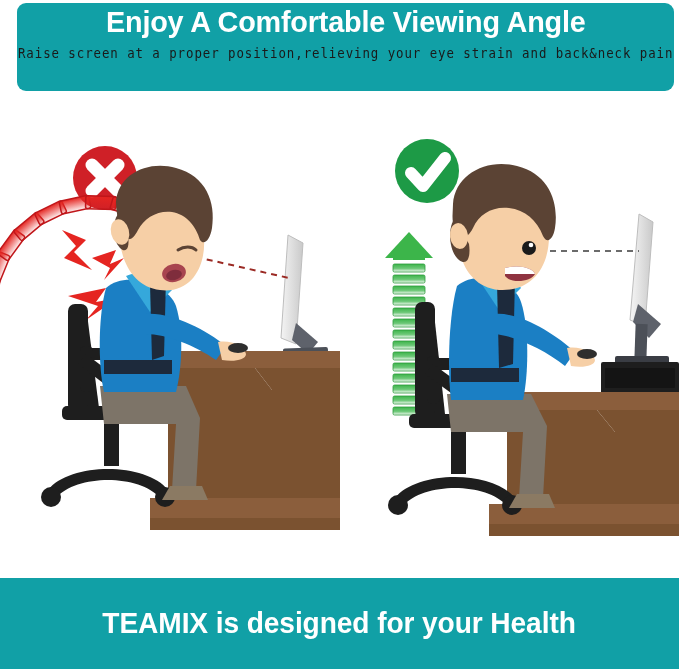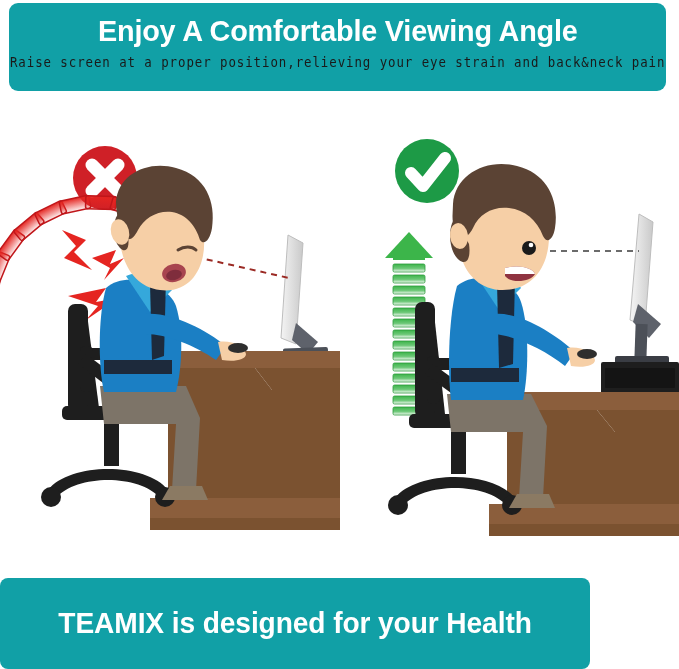--- a/index.html
+++ b/index.html
@@ -1,41 +1,41 @@
 <!DOCTYPE html>
 <html><head>
 <meta charset="utf-8">
 <style>
   html,body{margin:0;padding:0;background:#ffffff;}
   body{width:679px;height:669px;overflow:hidden;font-family:"Liberation Sans",sans-serif;}
   #root{position:relative;width:679px;height:669px;background:#fff;}
 
   
   .header-banner{
-    position:absolute;left:9px;top:3px;width:657px;height:88px;
+    position:absolute;left:17px;top:3px;width:657px;height:88px;
     background:#11a0a6;border-radius:9px;
     display:flex;flex-direction:column;align-items:center;justify-content:flex-start;
-    box-sizing:border-box;padding-top:12px;
+    box-sizing:border-box;padding-top:3px;
   }
   .header-title{
     color:#ffffff;font-weight:bold;font-size:30px;line-height:32px;
     letter-spacing:-0.2px;white-space:nowrap;
     transform:scaleX(0.96);font-family:"Liberation Sans",sans-serif;
   }
   .header-sub{
     color:#1a1a1a;font-size:13.2px;line-height:16px;white-space:nowrap;
     margin-top:8px;letter-spacing:1.0px;
     font-family:"DejaVu Sans Mono","Liberation Mono",monospace;
     transform:scaleX(0.94);
   }
 
   
   .footer-banner{
-    position:absolute;left:0;top:578px;width:590px;height:91px;
-    background:#11a0a6;display:flex;align-items:center;justify-content:center;border-radius:8px;
+    position:absolute;left:0;top:578px;width:679px;height:91px;
+    background:#11a0a6;display:flex;align-items:center;justify-content:center;
   }
   .footer-text{
     color:#ffffff;font-weight:bold;font-size:29px;letter-spacing:-0.1px;
     white-space:nowrap;transform:scaleX(0.97);
   }
 
   
   .panel{position:absolute;top:118px;width:340px;height:450px;}
   .panel-left{left:0;}
   .panel-right{left:339px;}

